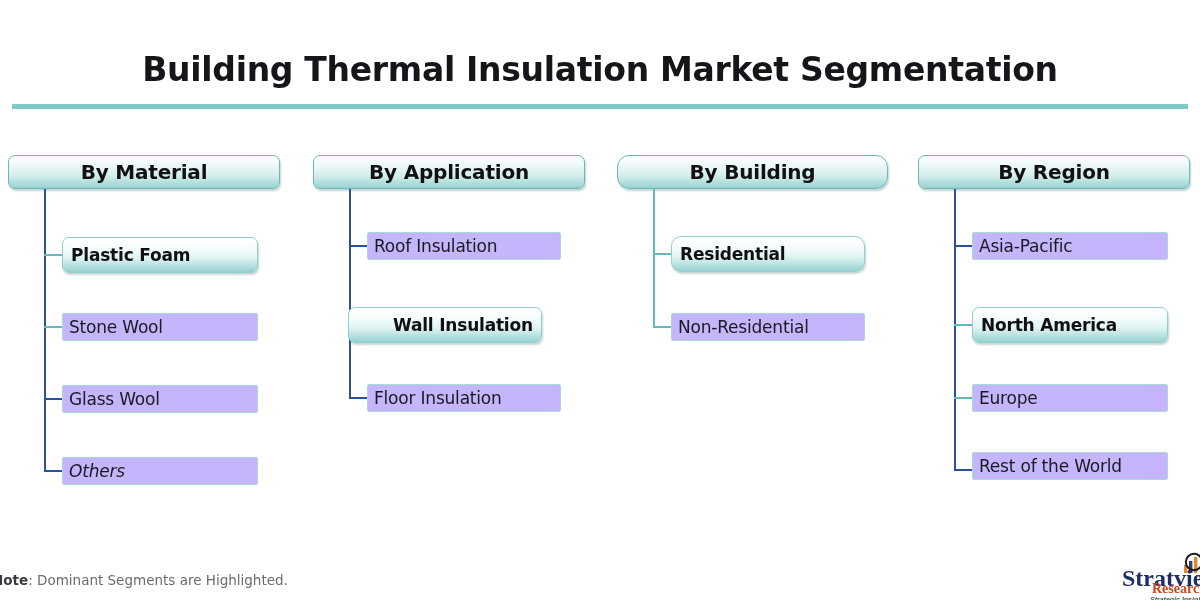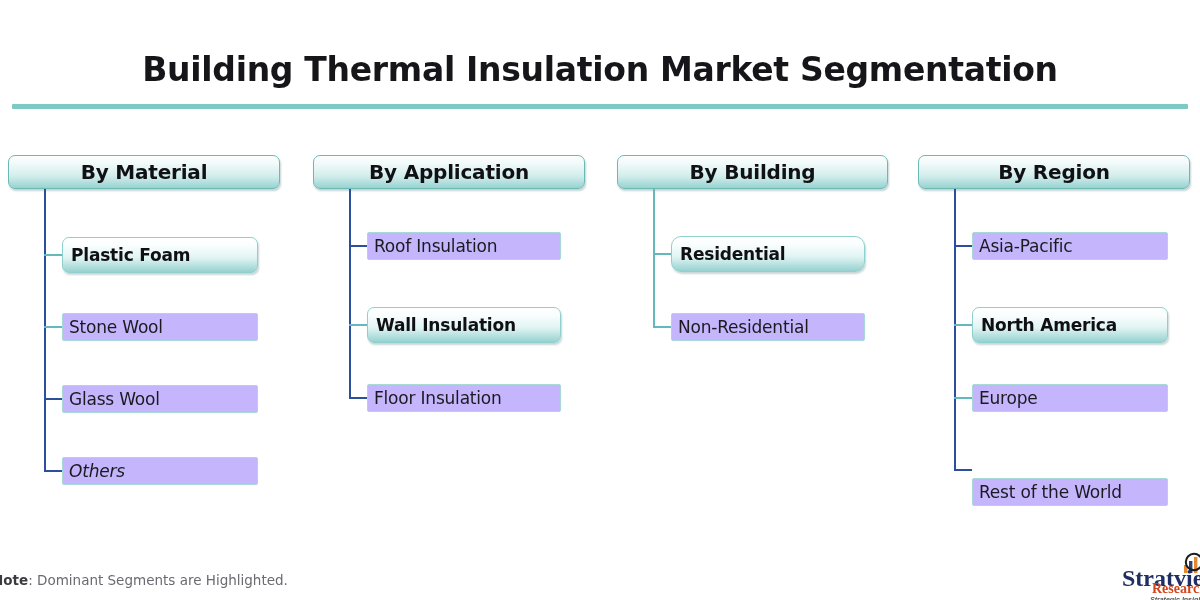--- a/index.html
+++ b/index.html
@@ -215,29 +215,29 @@
       <div class="col-header" style="width: 272px;">
         <div class="col-header-label">By Application</div>
       </div>
     </div>
     <div class="trunk" style="left: 349px; top: 189px; height: 209px;"></div>
     <div class="stub navy" style="left: 349px; top: 245px; width: 18px;"></div>
     <div class="item plain" style="left: 367px; top: 232px; width: 194px;">
       <span class="item-label">Roof Insulation</span>
     </div>
     <div class="stub teal" style="left: 349px; top: 324px; width: 18px;"></div>
-    <div class="item highlight" style="left: 367px; top: 307px; width: 194px;">
+    <div class="item highlight" style="left: 348px; top: 307px; width: 194px; padding-left: 36px;">
       <span class="item-label">Wall Insulation</span>
     </div>
     <div class="stub navy" style="left: 349px; top: 397px; width: 18px;"></div>
     <div class="item plain" style="left: 367px; top: 384px; width: 194px;">
       <span class="item-label">Floor Insulation</span>
     </div>
     <div class="column" style="left: 617px; width: 271px;">
-      <div class="col-header" style="width: 271px;">
+      <div class="col-header" style="width: 271px; border-radius: 12px;">
         <div class="col-header-label">By Building</div>
       </div>
     </div>
     <div class="trunk teal" style="left: 653px; top: 189px; height: 138px;"></div>
     <div class="stub teal" style="left: 653px; top: 253px; width: 18px;"></div>
     <div class="item highlight" style="left: 671px; top: 236px; width: 194px; border-radius: 10px;">
       <span class="item-label">Residential</span>
     </div>
     <div class="stub teal" style="left: 653px; top: 326px; width: 18px;"></div>
     <div class="item plain" style="left: 671px; top: 313px; width: 194px;">
@@ -255,21 +255,21 @@
     </div>
     <div class="stub teal" style="left: 954px; top: 324px; width: 18px;"></div>
     <div class="item highlight" style="left: 972px; top: 307px; width: 196px;">
       <span class="item-label">North America</span>
     </div>
     <div class="stub teal" style="left: 954px; top: 397px; width: 18px;"></div>
     <div class="item plain" style="left: 972px; top: 384px; width: 196px;">
       <span class="item-label">Europe</span>
     </div>
     <div class="stub navy" style="left: 954px; top: 469px; width: 18px;"></div>
-    <div class="item plain" style="left: 972px; top: 478px; width: 196px;">
+    <div class="item plain" style="left: 972px; top: 452px; width: 196px;">
       <span class="item-label">Rest of the World</span>
     </div>
   </div>
 
 <div id="footer-note">
   <span class="note-strong">Note</span><span>: Dominant Segments are Highlighted.</span>
 </div>
 
 <div id="logo">
   <div id="logo-mark">

